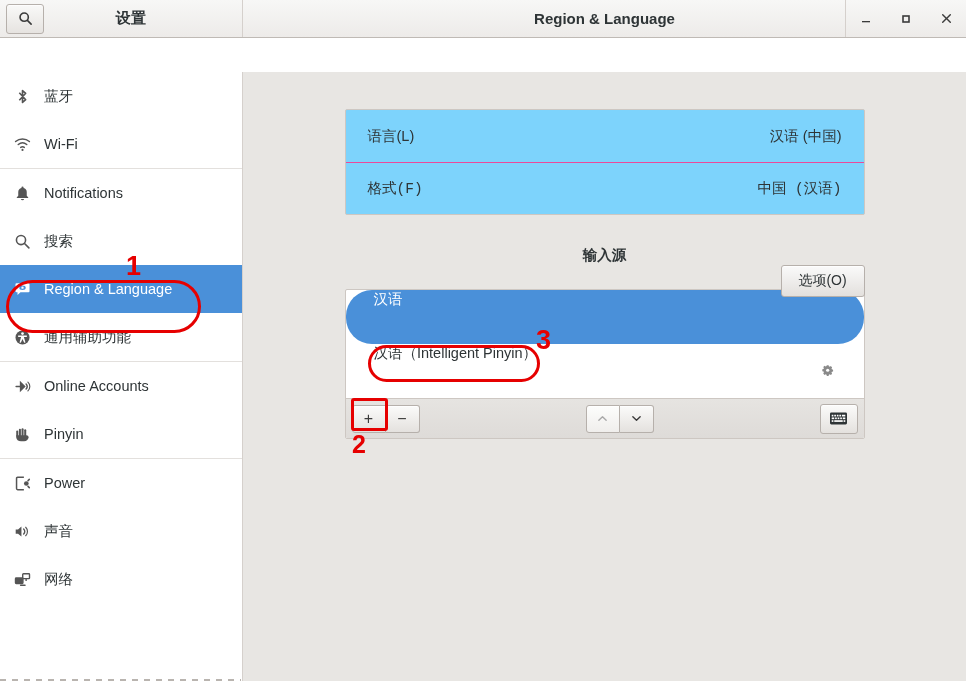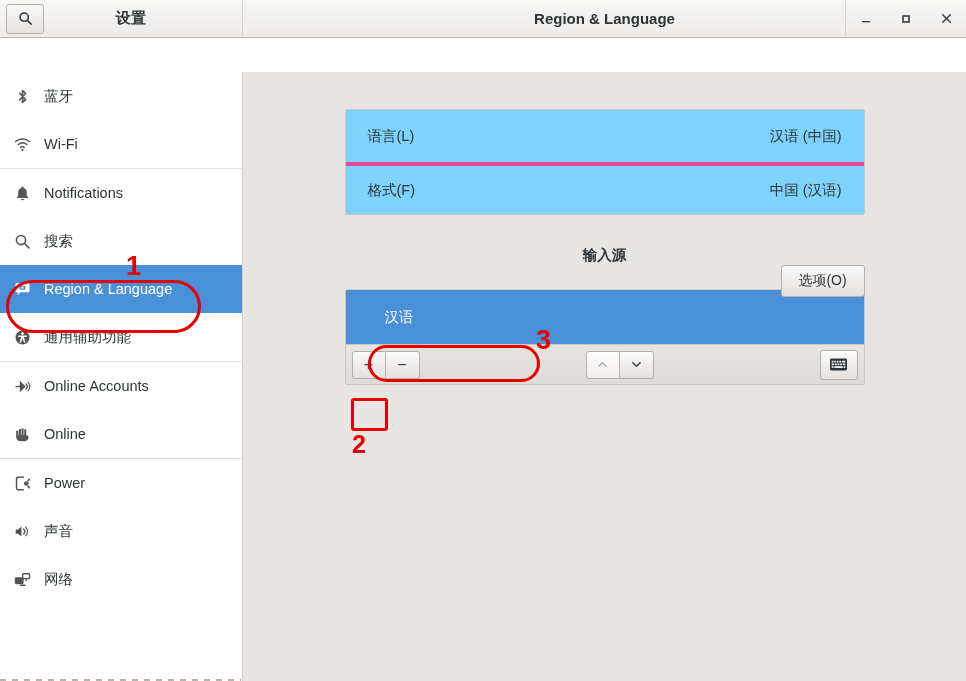--- a/index.html
+++ b/index.html
@@ -100,21 +100,21 @@
   }
   .panel-wrap{width:520px;margin:0 auto;padding-top:37px;}
 
   .lang-frame{
     background:#7dd3fc;border:1px solid #cdc7c2;border-radius:2px;
   }
   .lang-row{
     height:52px;display:flex;align-items:center;
     padding:0 22px;box-sizing:border-box;cursor:pointer;
   }
-  .lang-row + .lang-row{border-top:4px solid #ec4899;}
+  .lang-row + .lang-row{border-top:1px solid #ec4899;font-family:Liberation Mono, monospace;}
   .lang-row .k{font-size:14.5px;color:#2e3436;}
   .lang-row .v{margin-left:auto;font-size:14.5px;color:#2e3436;}
 
   .is-head{
     display:flex;align-items:center;
     margin-top:31px;height:32px;flex-direction:column;
   }
   .is-head .t{font-weight:bold;font-size:14.5px;color:#2e3436;}
   .is-opt{
     margin-left:auto;
@@ -126,22 +126,22 @@
     font-family:inherit;
     box-shadow:inset 0 1px 0 rgba(255,255,255,.8);
   }
 
   .is-frame{
     margin-top:11px;
     border:1px solid #cdc7c2;border-radius:2px;
     background:#ffffff;overflow:hidden;
   }
   .is-row{
-    height:54px;display:flex;align-items:center;
-    padding:0 39px;box-sizing:border-box;cursor:pointer;font-size:14.5px;
+    height:54px;display:flex;
+    padding:0 28px;box-sizing:border-box;cursor:pointer;font-size:14.5px;border-radius:26px;
   }
   .is-row.sel{background:#4a90d9;color:#ffffff;}
   .is-row .gear{margin-left:auto;display:flex;align-items:center;color:#8a8a8a;}
 
   .is-toolbar{
     height:40px;display:flex;align-items:center;
     background:linear-gradient(to bottom,#e6e4e1,#dedbd8);
     border-top:1px solid #cdc7c2;
     padding:0 6px;box-sizing:border-box;
   }
@@ -308,21 +308,21 @@
       <div class="side-item">
         <span class="ico">
           <svg width="17" height="17" viewBox="0 0 16 16" fill="#555">
             <rect x="2.1" y="4.2" width="1.9" height="6" rx=".9"></rect>
             <rect x="4.6" y="2.6" width="1.9" height="7.6" rx=".9"></rect>
             <rect x="7.1" y="2.2" width="1.9" height="8" rx=".9"></rect>
             <rect x="9.6" y="3" width="1.9" height="7.2" rx=".9"></rect>
             <path d="M2.1 8.6h9.5c1.3 0 2.1.8 2.1 2.1 0 2.1-1.8 3.7-4.2 3.7H6.6c-2.5 0-4.5-1.6-4.5-3.8z"></path>
           </svg>
         </span>
-        <span class="lbl">Online</span>
+        <span class="lbl">Pinyin</span>
       </div>
 
 
       <div class="side-sep"></div>
 
       <div class="side-item">
         <span class="ico">
           <svg width="17" height="17" viewBox="0 0 16 16" fill="none" stroke="#555" stroke-width="1.4">
             <path d="M9.3 2.2H3.4a1 1 0 0 0-1 1v9.6a1 1 0 0 0 1 1h5.9"></path>
             <circle cx="11.6" cy="8" r="2.2" fill="#555" stroke="none"></circle>
@@ -374,20 +374,29 @@
         </div>
 
         <div class="is-head">
           <span class="t">输入源</span>
           <button class="is-opt">选项(O)</button>
         </div>
 
         <div class="is-frame">
           <div class="is-row sel">
             <span>汉语</span>
+          </div>
+          <div class="is-row">
+            <span>汉语（Intelligent Pinyin）</span>
+            <span class="gear">
+              <svg width="15" height="15" viewBox="0 0 16 16" fill="#8a8a8a">
+                <path d="M6.2 1.2h1.9l.3 1.3 1 .4 1.1-.7 1.4 1.4-.7 1.1.4 1 1.3.3v1.9l-1.3.3-.4 1 .7 1.1-1.4 1.4-1.1-.7-1 .4-.3 1.3H6.2l-.3-1.3-1-.4-1.1.7L2.4 10l.7-1.1-.4-1L1.4 7.6V5.7l1.3-.3.4-1-.7-1.1 1.4-1.4 1.1.7 1-.4z"></path>
+                <circle cx="7.15" cy="6.65" r="1.7" fill="#ffffff"></circle>
+              </svg>
+            </span>
           </div>
 
           <div class="is-toolbar">
             <div class="btn-group">
               <div class="tbtn">+</div>
               <div class="tbtn">−</div>
             </div>
             <div class="btn-group mover">
               <div class="tbtn dim">
                 <svg width="13" height="13" viewBox="0 0 16 16" fill="none" stroke="#a9a9a9" stroke-width="1.7" stroke-linecap="round" stroke-linejoin="round">

